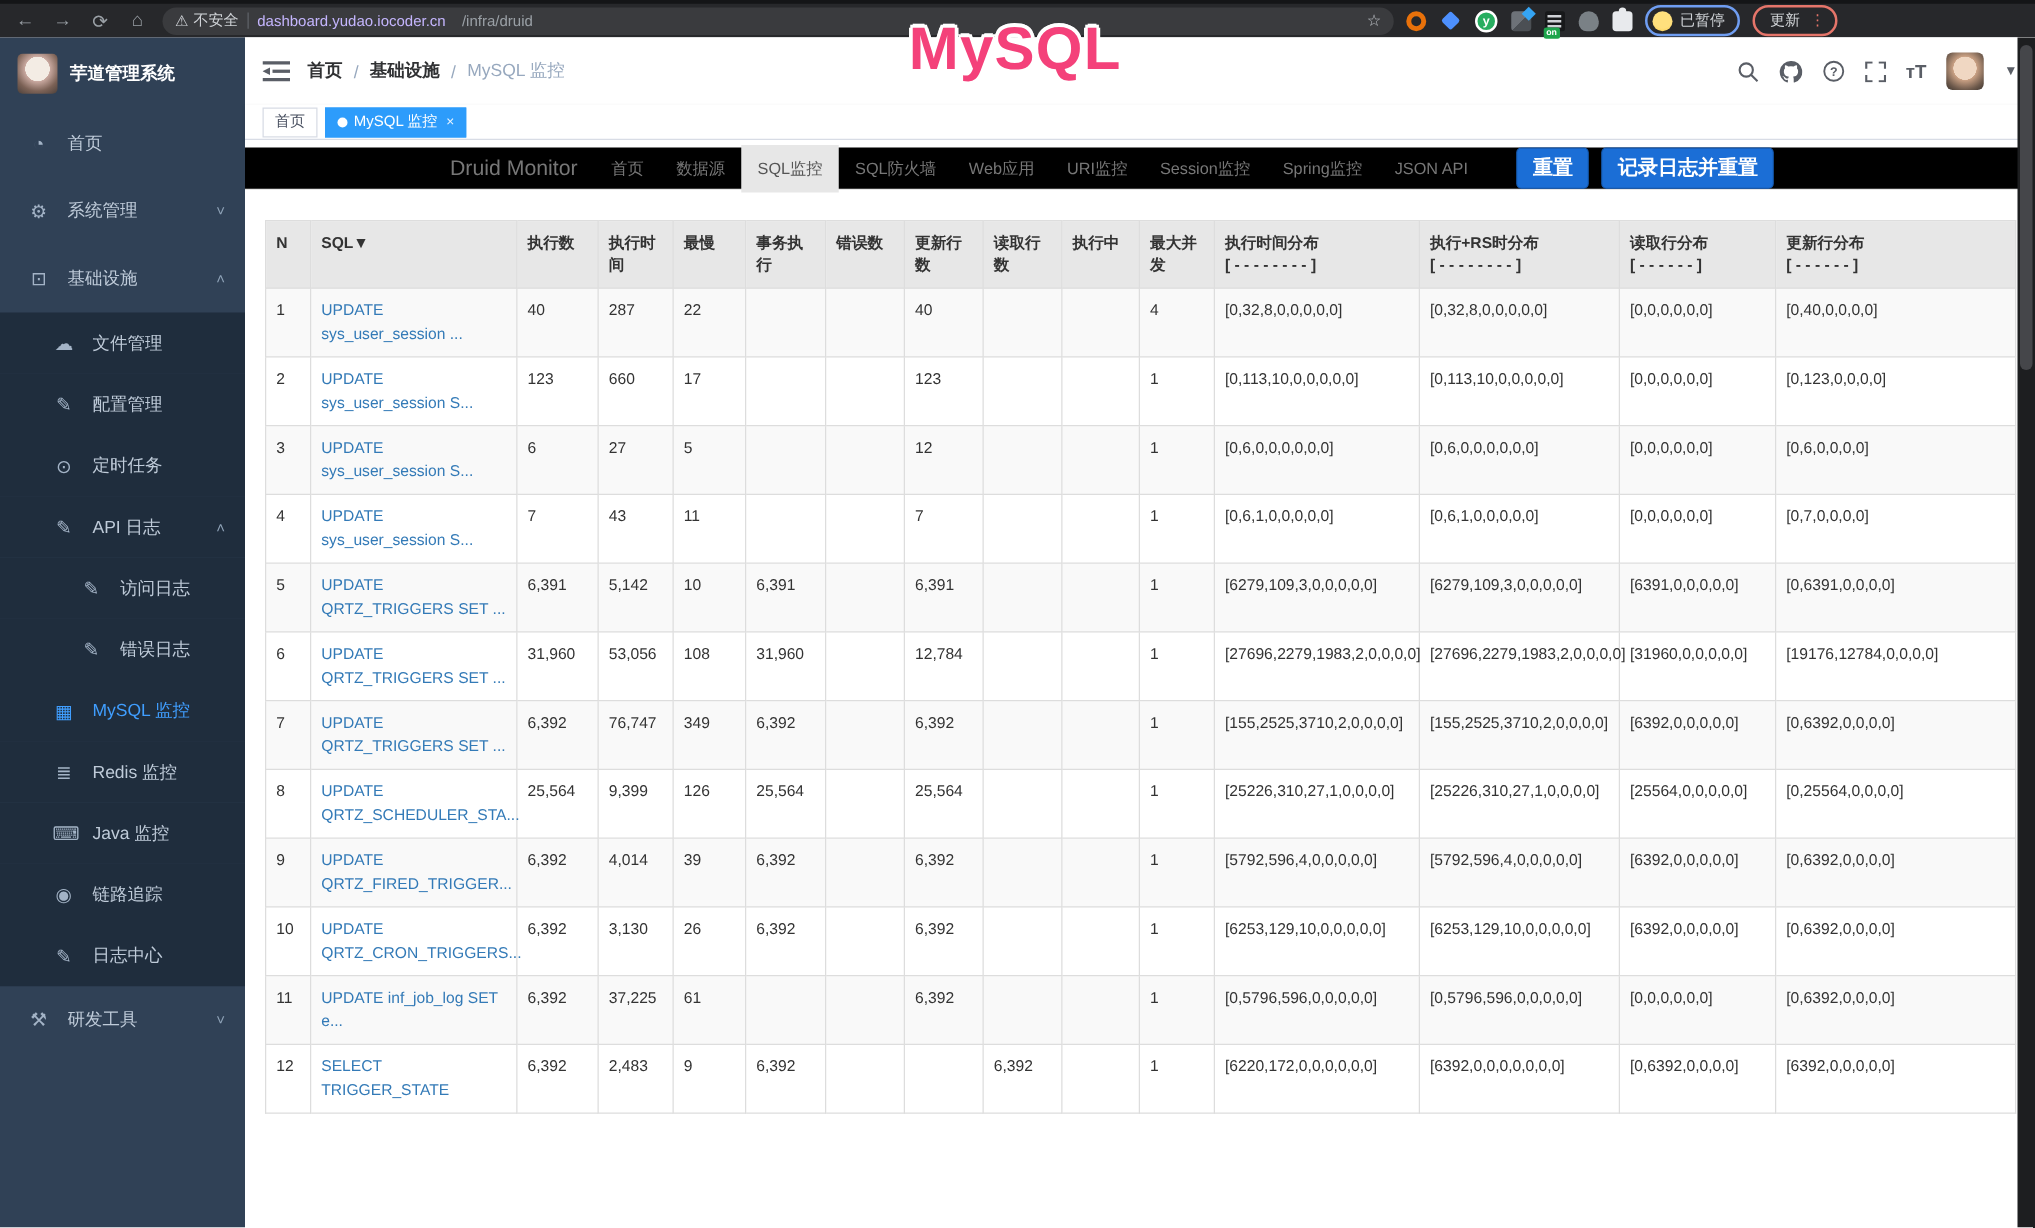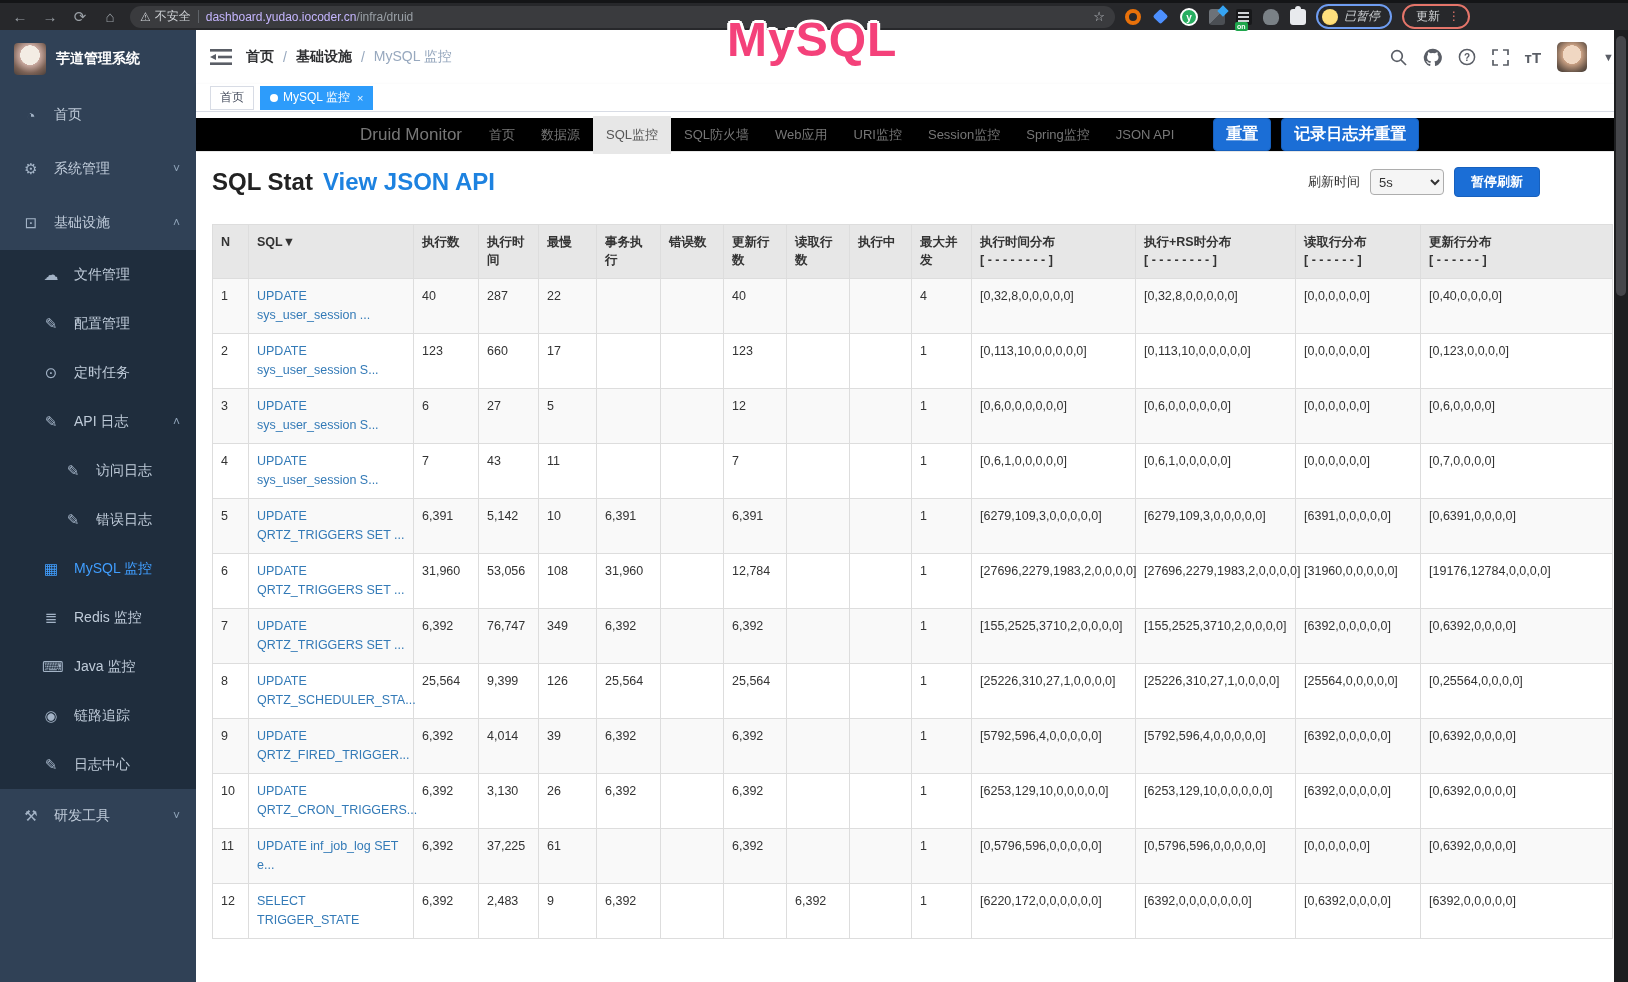--- a/index.html
+++ b/index.html
@@ -7,36 +7,36 @@
   body { font-family:"Liberation Sans","DejaVu Sans",sans-serif; background:#fff; position:relative; }
   .screen { width:1628px; height:982px; position:relative; overflow:hidden; }
 
   
   .chrome { height:30px; background:#27282b; border-top:3px solid #141517; display:flex; align-items:center; padding:0 10px; gap:10px; }
   .chrome .navico { color:#9aa0a6; font-size:15px; width:20px; text-align:center; cursor:pointer; flex:none; }
   .url-pill { flex:1; max-width:985px; height:22px; background:#3a3b3e; border-radius:11px; display:flex; align-items:center; padding:0 10px; gap:7px; color:#dadce0; font-size:12px; }
   .url-warn { color:#cfd2d6; display:flex; align-items:center; gap:4px; }
   .url-sep { width:1px; height:13px; background:#5f6368; }
   .url-host { color:#c4b5fd; }
-  .url-path { color:#9aa0a6; }
+  .url-path { color:#9aa0a6;padding-left:13px; }
   .url-star { margin-left:auto; color:#bdc1c6; font-size:13px; }
   .ext-row { display:flex; align-items:center; gap:11px; }
   .ext { width:16px; height:16px; position:relative; flex:none; }
   .ext-donut { border:4px solid #e8710a; border-radius:50%; }
   .ext-gem { background:#4d90fe; transform:rotate(45deg); width:11px; height:11px; margin:3px; border-radius:2px; }
   .ext-y { background:#27ae60; border-radius:50%; color:#fff; font-size:10px; font-weight:bold; text-align:center; line-height:16px; border:2px solid #fff; width:18px; height:18px; }
   .ext-blocks { background:linear-gradient(135deg,#6d7278 50%,#4b4f54 50%); border-radius:3px; }
   .ext-blocks:after { content:""; position:absolute; right:-2px; top:-2px; width:8px; height:8px; background:#35a4f3; transform:rotate(45deg); }
   .ext-list { background:#17181a; border-radius:2px; }
   .ext-list:before { content:""; position:absolute; left:2px; top:3px; width:11px; height:2px; background:#cfd2d6; box-shadow:0 4px 0 #cfd2d6, 0 8px 0 #cfd2d6; }
   .ext-on { position:absolute; left:-1px; bottom:-6px; background:#1ea54c; color:#fff; font-size:7px; font-weight:bold; padding:1px 2px; border-radius:2px; line-height:1; }
   .ext-blob { background:#8a9096; border-radius:50% 50% 40% 40%; opacity:.85; }
   .ext-puzzle { background:#e8eaed; border-radius:3px; }
   .ext-puzzle:after { content:""; position:absolute; left:5px; top:-3px; width:6px; height:6px; border-radius:50%; background:#e8eaed; }
-  .paused-pill { display:flex; align-items:center; gap:6px; border:2px solid #6f9df1; border-radius:13px; padding:2px 10px 2px 4px; color:#cfd2d6; font-size:12px; flex:none;font-style:italic; }
+  .paused-pill { display:flex; align-items:center; gap:6px; border:2px solid #6f9df1; border-radius:13px; padding:2px 10px 2px 4px; color:#cfd2d6; font-size:12px; flex:none; }
   .paused-emoji { width:16px; height:16px; border-radius:50%; background:radial-gradient(circle at 50% 35%, #ffe07d 60%, #f7c948); flex:none; }
   .update-pill { display:flex; align-items:center; gap:8px; border:2px solid #e5756a; border-radius:13px; padding:2px 8px 2px 12px; color:#d3d6d9; font-size:12px; flex:none; }
   .kebab { color:#e5756a; font-size:12px; letter-spacing:0; line-height:5px; display:inline-block; }
 
   
   .window { display:flex; height:952px; }
 
   
   .sidebar { width:196px; background:#304156; color:#bfcbd9; flex:none; overflow:hidden; }
   .logo-row { height:58px; display:flex; align-items:center; gap:10px; padding:0 14px; }
@@ -290,29 +290,20 @@
             <span class="dnav-item">Web应用</span>
             <span class="dnav-item">URI监控</span>
             <span class="dnav-item">Session监控</span>
             <span class="dnav-item">Spring监控</span>
             <span class="dnav-item">JSON API</span>
             <button class="druid-btn first">重置</button>
             <button class="druid-btn">记录日志并重置</button>
           </div>
 
 
-        <div class="title-row">
-          <span class="sql-title">SQL Stat</span>
-          <a class="view-json">View JSON API</a>
-          <div class="refresh-box">
-            <span class="refresh-label">刷新时间</span>
-            <select class="refresh-select" id="refresh-select"><option>5s</option></select>
-            <button class="pause-btn">暂停刷新</button>
-          </div>
-        </div>
 
         <table class="sql-table">
           <colgroup id="sql-cols">
               <col style="width: 36px;">
               <col style="width: 165px;">
               <col style="width: 65px;">
               <col style="width: 60px;">
               <col style="width: 58px;">
               <col style="width: 64px;">
               <col style="width: 63px;">

